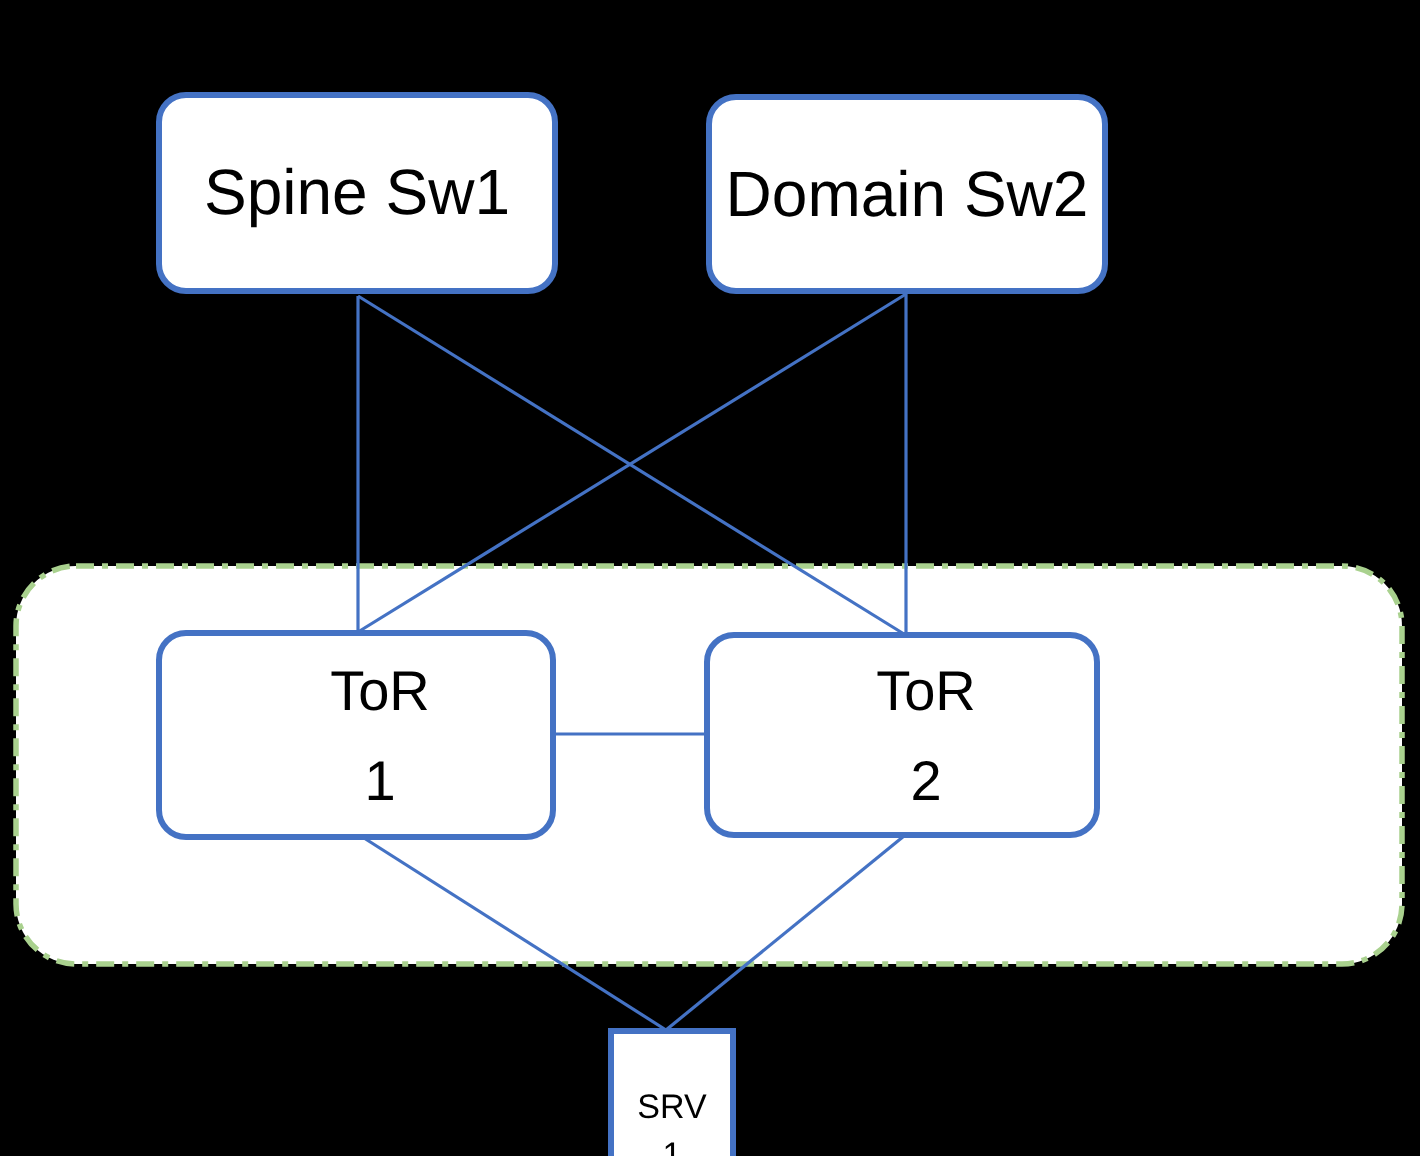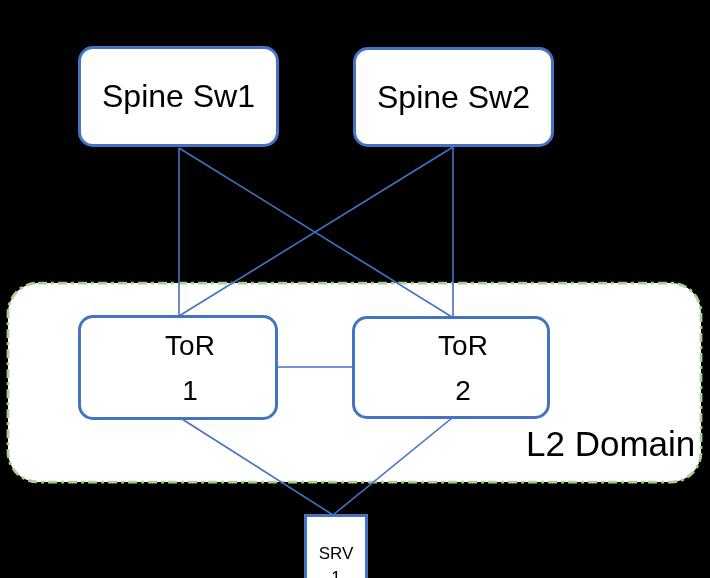--- a/index.html
+++ b/index.html
@@ -73,21 +73,21 @@
     <line class="wire" x1="278" y1="325" x2="354" y2="325"></line>
     <line class="wire" x1="182" y1="377" x2="333" y2="473"></line>
     <line class="wire" x1="452" y1="376" x2="333" y2="473"></line>
   </svg>
 
   <div class="node rounded spine" style="left:78px; top:4px; width:201px; height:101px;">
     <span>Spine Sw1</span>
   </div>
 
   <div class="node rounded spine" style="left:353px; top:5px; width:201px; height:100px;">
-    <span>Spine Sw2</span>
+    <span>Domain Sw2</span>
   </div>
 
   <div class="node rounded tor" style="left:78px; top:273px; width:200px; height:105px;">
     <div>
       <div>ToR</div>
       <div>1</div>
     </div>
   </div>
 
   <div class="node rounded tor" style="left:352px; top:274px; width:198px; height:103px;">
@@ -97,15 +97,14 @@
     </div>
   </div>
 
   <div class="node srv" style="left:304px; top:472px; width:64px; height:104px;">
     <div>
       <div>SRV</div>
       <div>1</div>
     </div>
   </div>
 
-  <div class="domain-label">L2 Domain</div>
 
 </div>
 
 </body></html>

